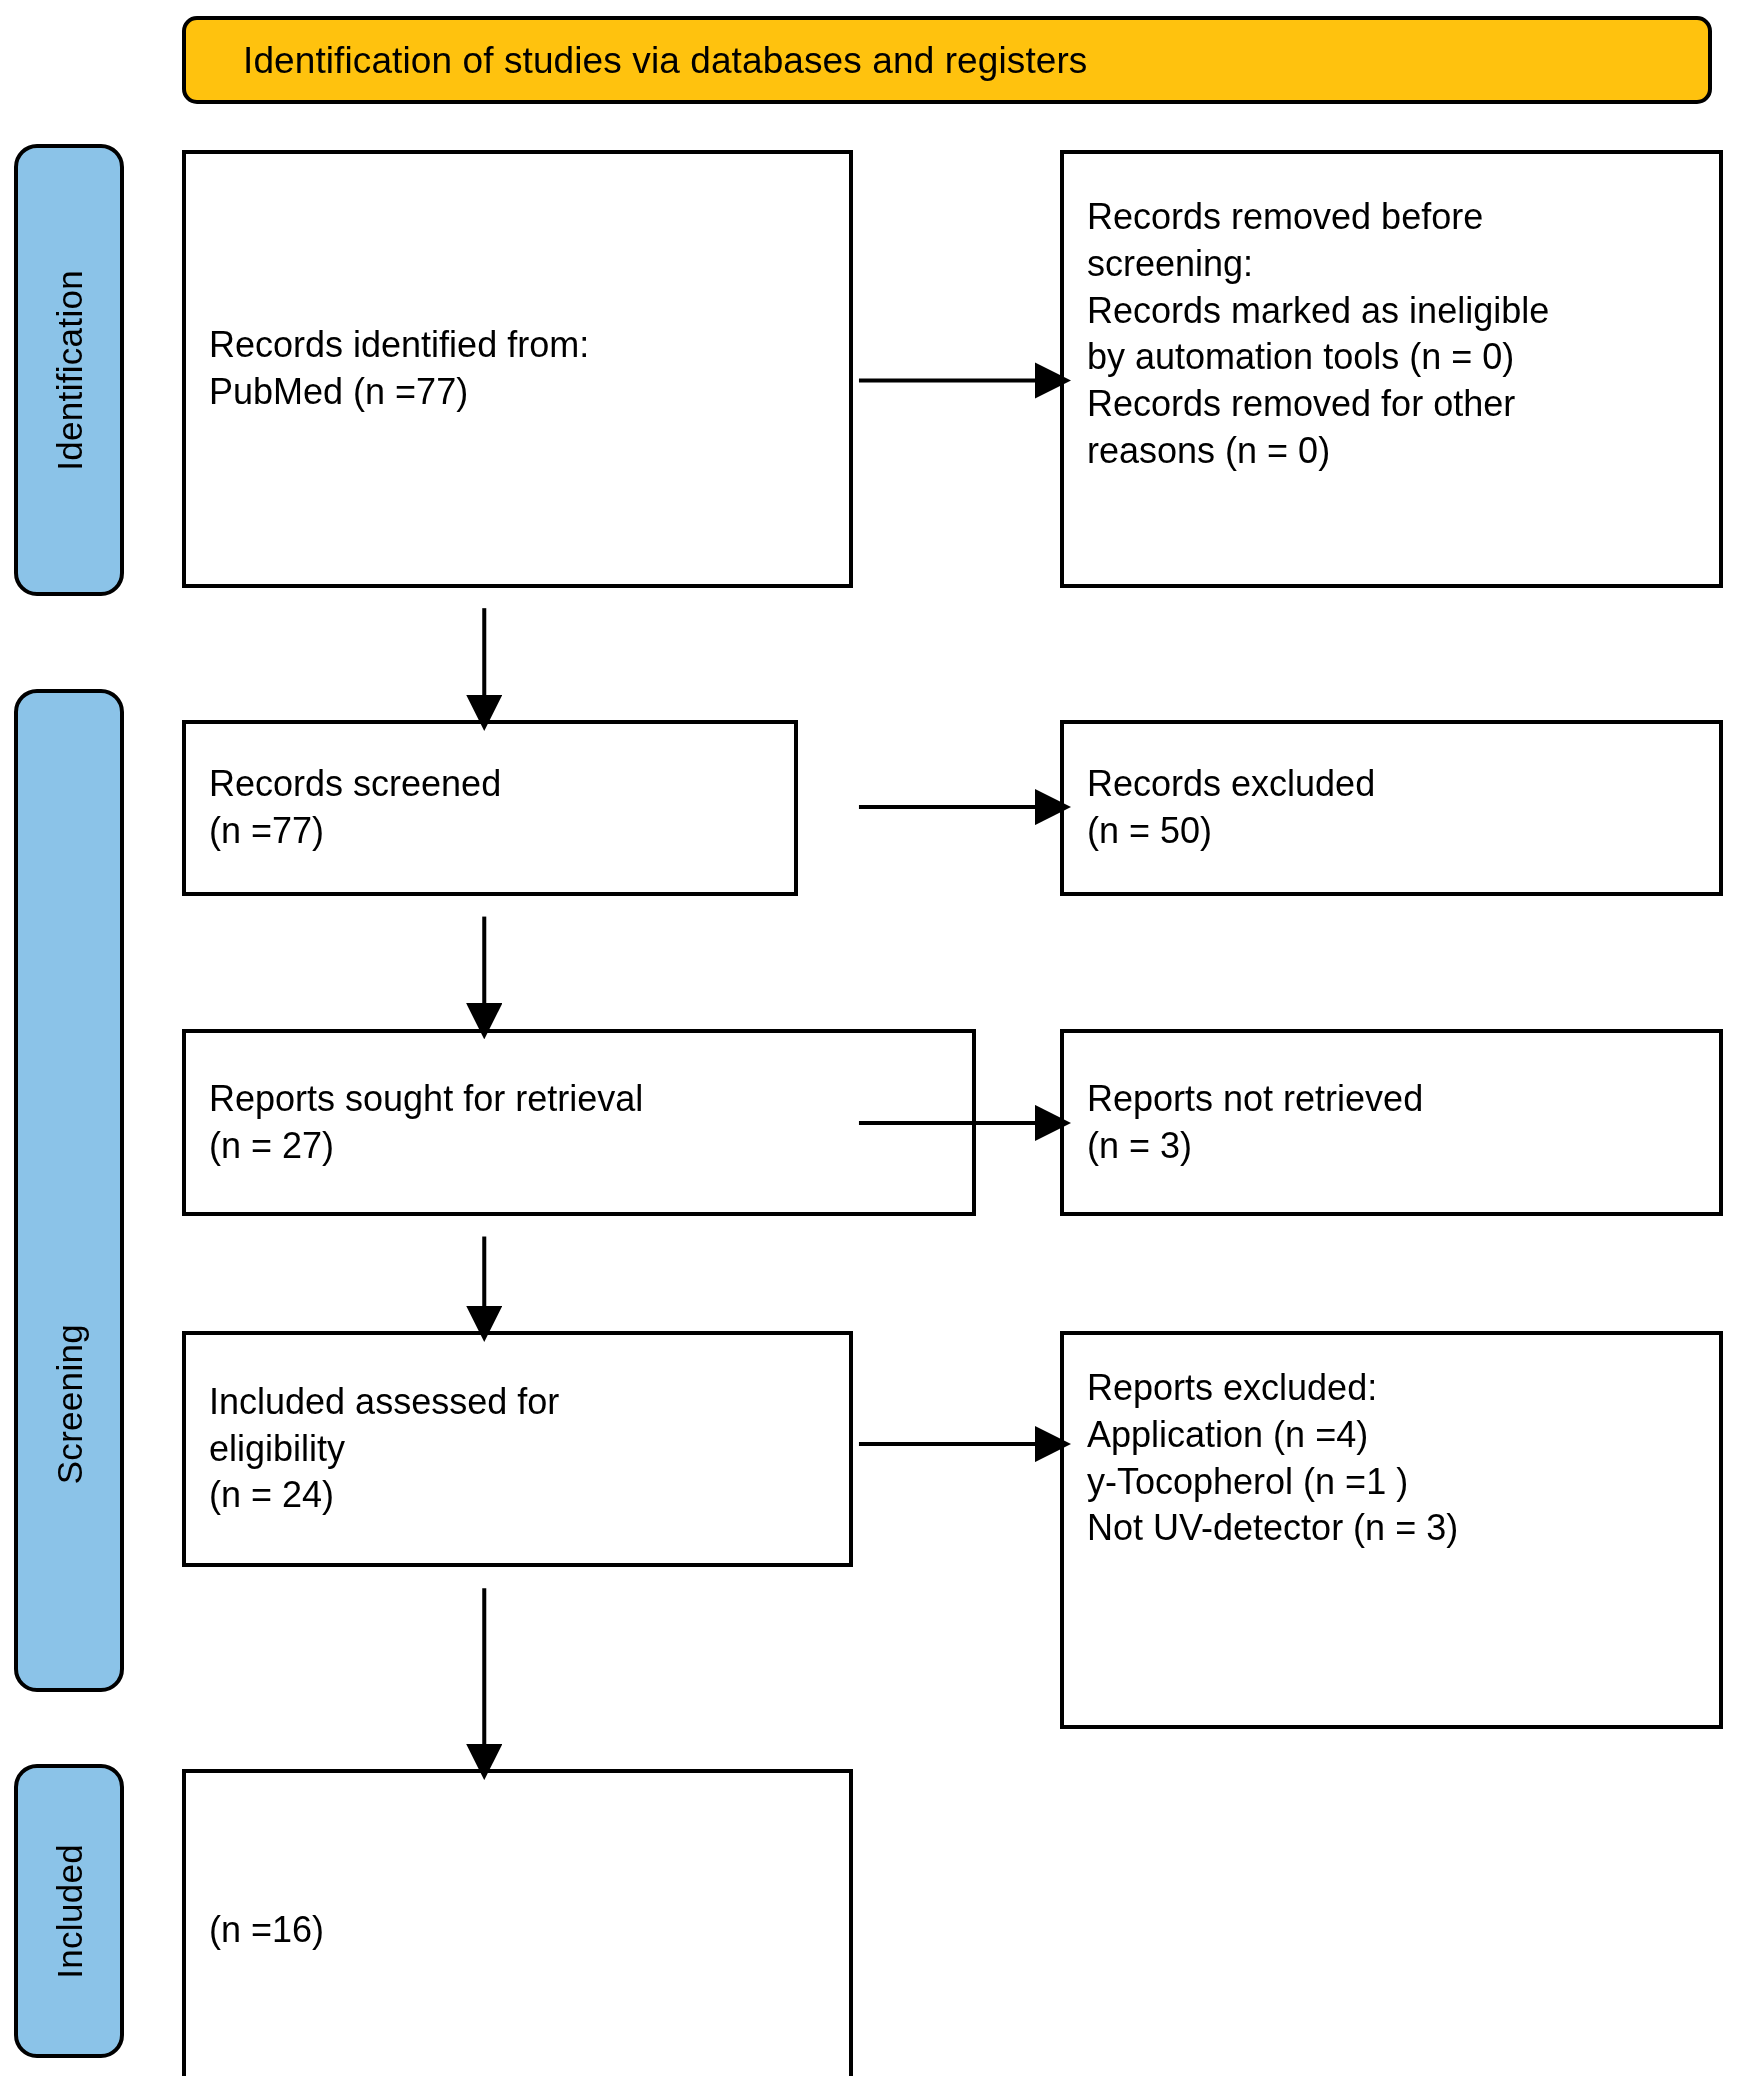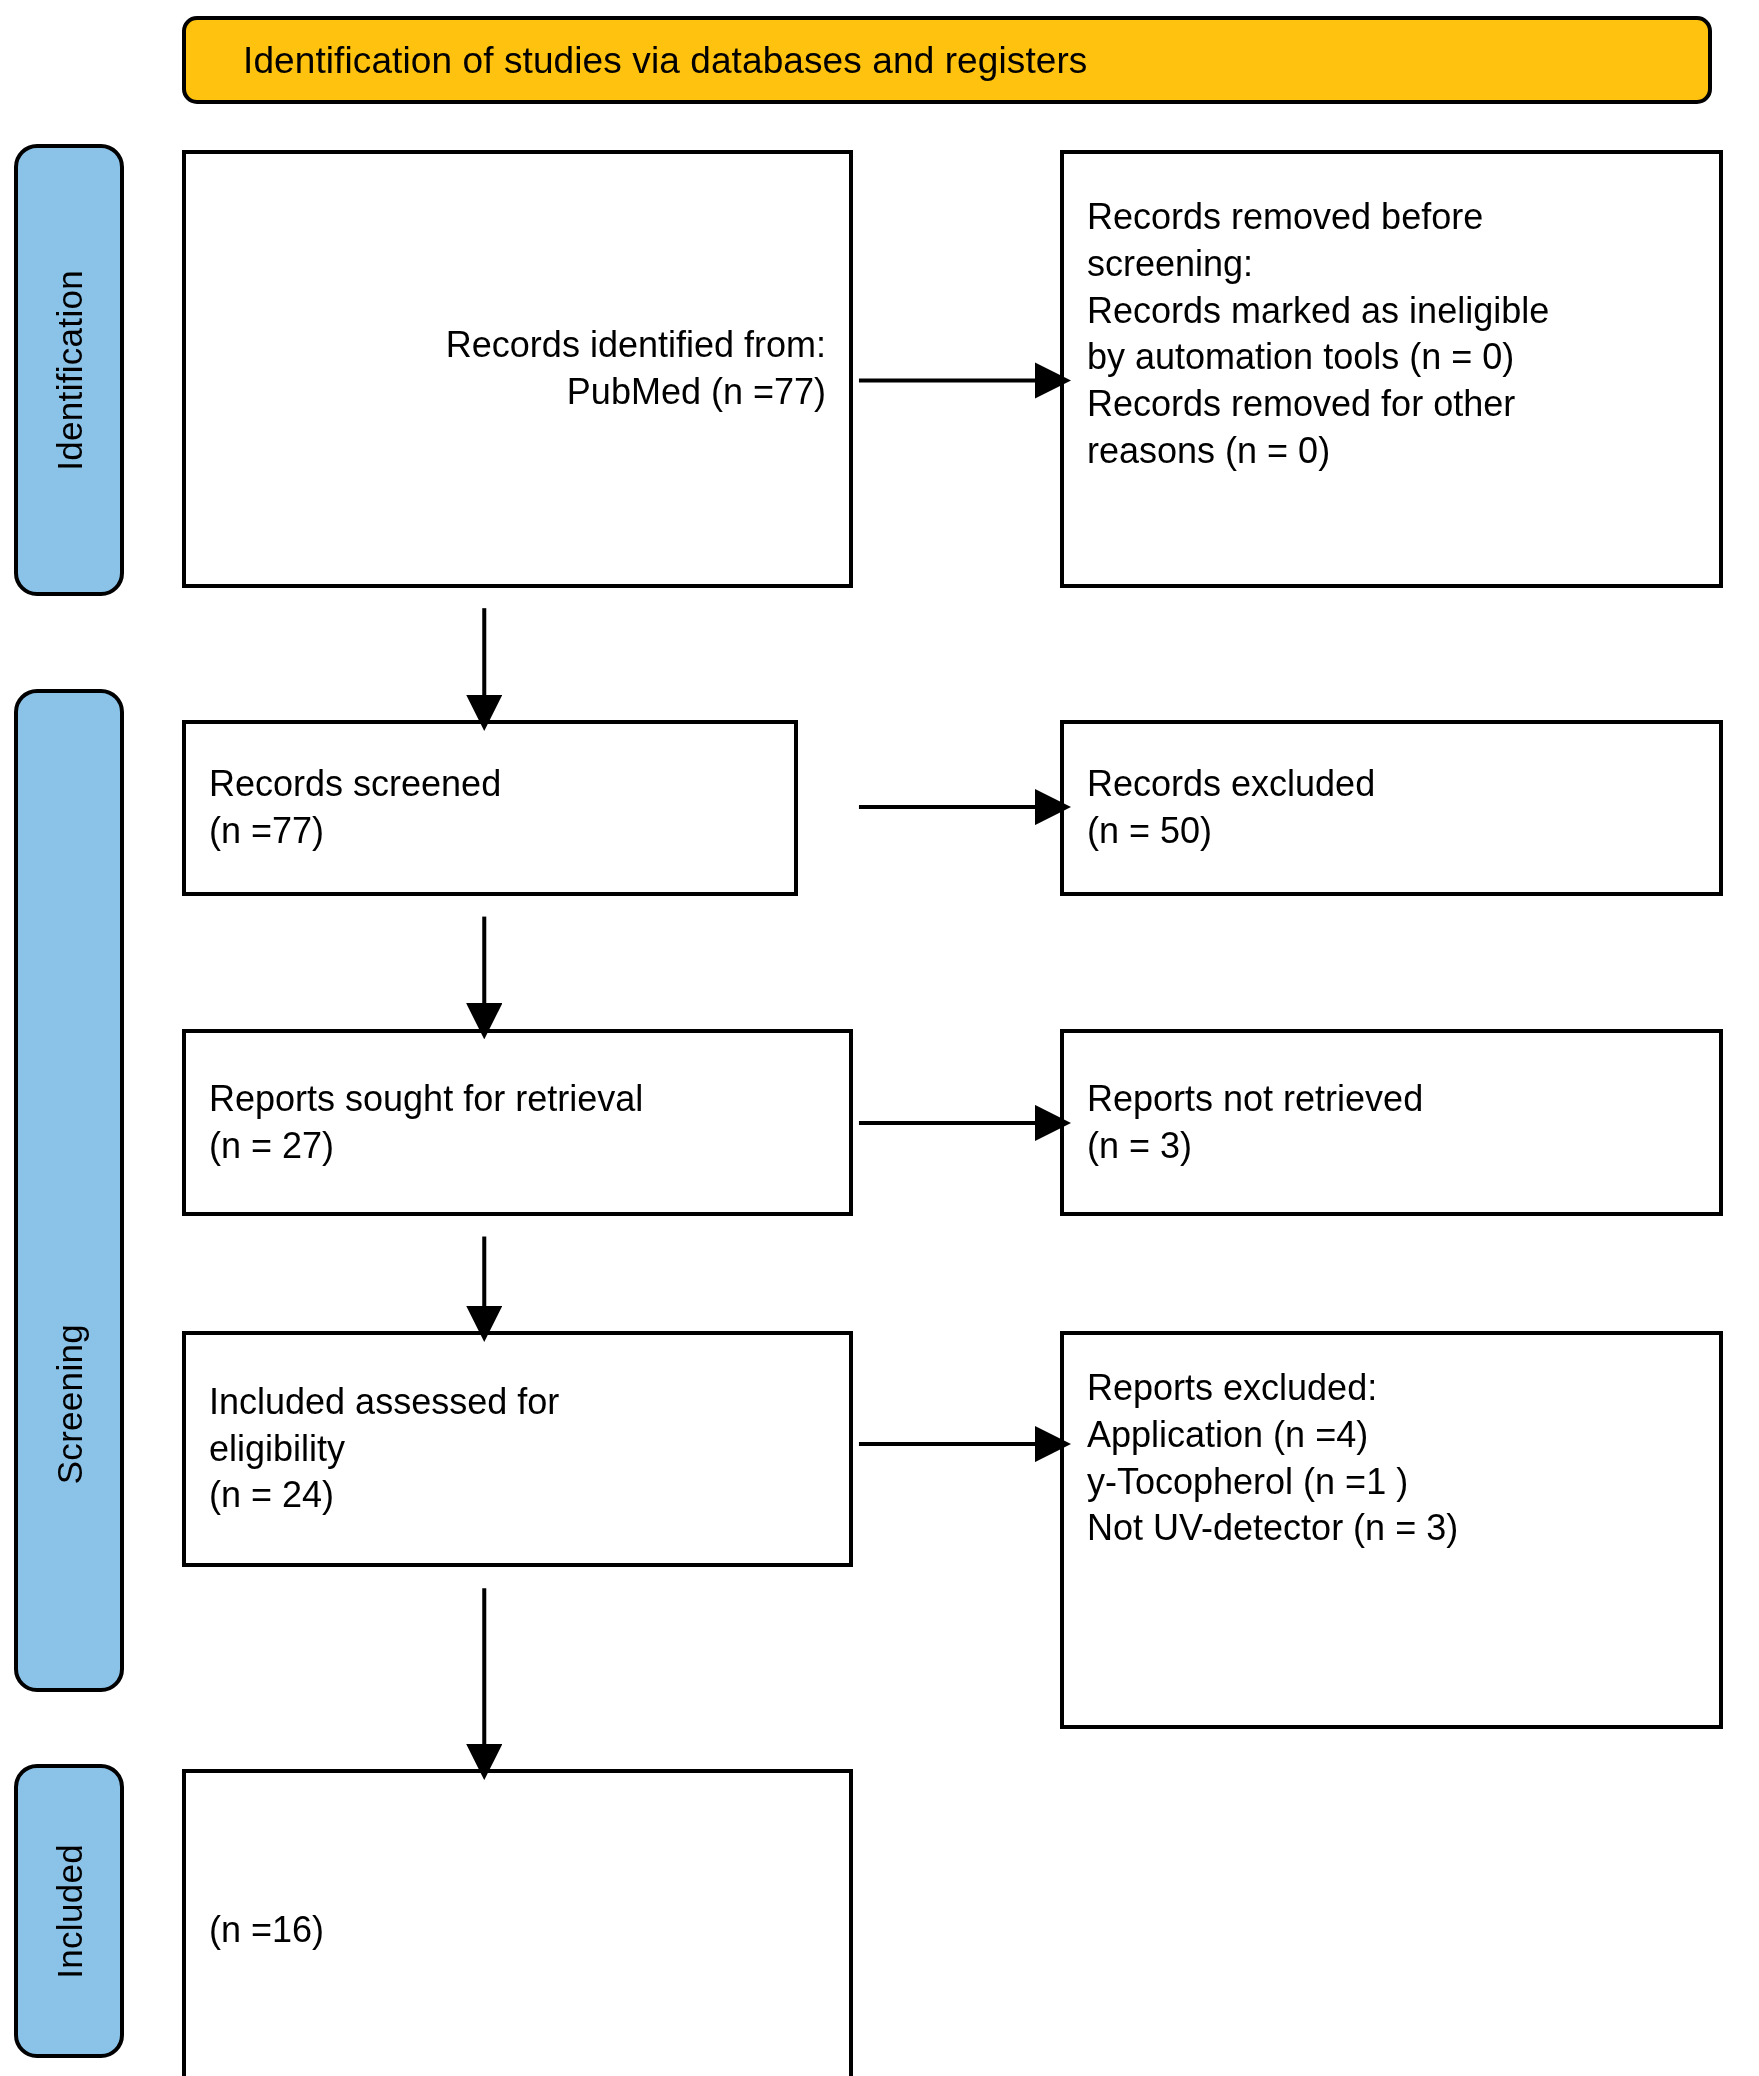--- a/index.html
+++ b/index.html
@@ -48,21 +48,21 @@
   </div>
 
   <div class="vbar align-bottom" style="left:14.4px;top:689px;width:110px;height:1003px;padding-top:631px;box-sizing:border-box;">
     <div class="vtxt">Screening</div>
   </div>
 
   <div class="vbar align-center" style="left:14.4px;top:1764px;width:110px;height:294px;">
     <div class="vtxt">Included</div>
   </div>
 
-  <div class="node" style="left:182px;top:150px;width:671px;height:438px;align-items:flex-end;">
+  <div class="node" style="left:182px;top:150px;width:671px;height:438px;">
     <div class="line">Records identified from:</div>
     <div class="line">PubMed (n =77)</div>
   </div>
 
   <div class="node topalign" style="left:1060px;top:150px;width:663px;height:438px;padding-top:40px;">
     <div class="line">Records removed before</div>
     <div class="line">screening:</div>
     <div class="line">Records marked as ineligible</div>
     <div class="line">by automation tools (n = 0)</div>
     <div class="line">Records removed for other</div>
@@ -72,21 +72,21 @@
   <div class="node" style="left:182px;top:720px;width:616px;height:176px;">
     <div class="line">Records screened</div>
     <div class="line">(n =77)</div>
   </div>
 
   <div class="node" style="left:1060px;top:720px;width:663px;height:176px;">
     <div class="line">Records excluded</div>
     <div class="line">(n = 50)</div>
   </div>
 
-  <div class="node" style="left:182px;top:1029px;width:671px;height:187px;">
+  <div class="node" style="left:182px;top:1029px;width:794px;height:187px;">
     <div class="line">Reports sought for retrieval</div>
     <div class="line">(n = 27)</div>
   </div>
 
   <div class="node" style="left:1060px;top:1029px;width:663px;height:187px;">
     <div class="line">Reports not retrieved</div>
     <div class="line">(n = 3)</div>
   </div>
 
   <div class="node" style="left:182px;top:1331px;width:671px;height:236px;">

